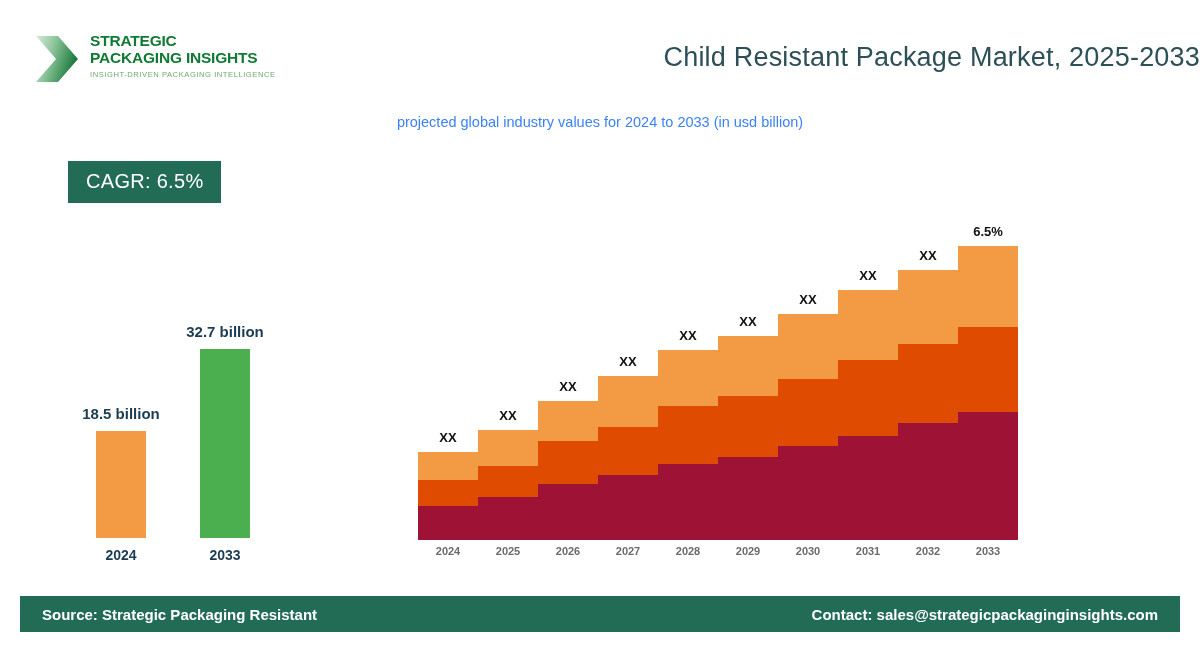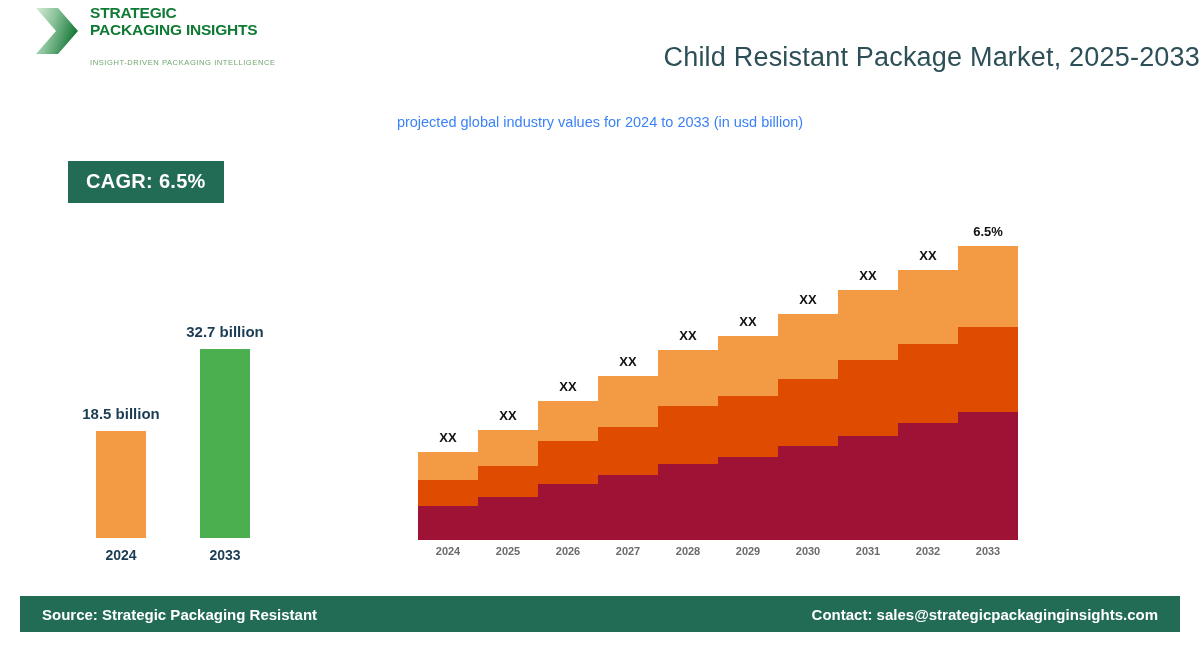--- a/index.html
+++ b/index.html
@@ -12,21 +12,21 @@
     background: #ffffff;
     font-family: "Liberation Sans", sans-serif;
     overflow: hidden;
     position: relative;
   }
 
   
   #logo {
     position: absolute;
     left: 32px;
-    top: 2px;
+    top: 30px;
     width: 240px;
     height: 62px;
   }
   #logo-mark {
     position: absolute;
     left: 0;
     top: 2px;
     width: 50px;
     height: 54px;
   }
@@ -37,21 +37,21 @@
   }
   .logo-line {
     font-size: 15.5px;
     font-weight: bold;
     color: #0f7a33;
     letter-spacing: -0.2px;
     line-height: 17px;
     white-space: nowrap;
   }
   #logo-tagline {
-    margin-top: 20px;
+    margin-top: 4px;
     font-size: 7.6px;
     color: #6fa86f;
     letter-spacing: 0.55px;
     white-space: nowrap;
   }
 
   
   #title {
     position: absolute;
     left: 0;
@@ -75,21 +75,20 @@
   
   #cagr-badge {
     position: absolute;
     left: 68px;
     top: 161px;
     padding: 9px 18px 10px 18px;
     background: #226b55;
     color: #ffffff;
     font-size: 20px;
     letter-spacing: 0.3px;
-    font-weight: bold;
   }
 
   
   #left-chart {
     position: absolute;
     left: 55px;
     top: 300px;
     width: 220px;
     height: 270px;
   }

